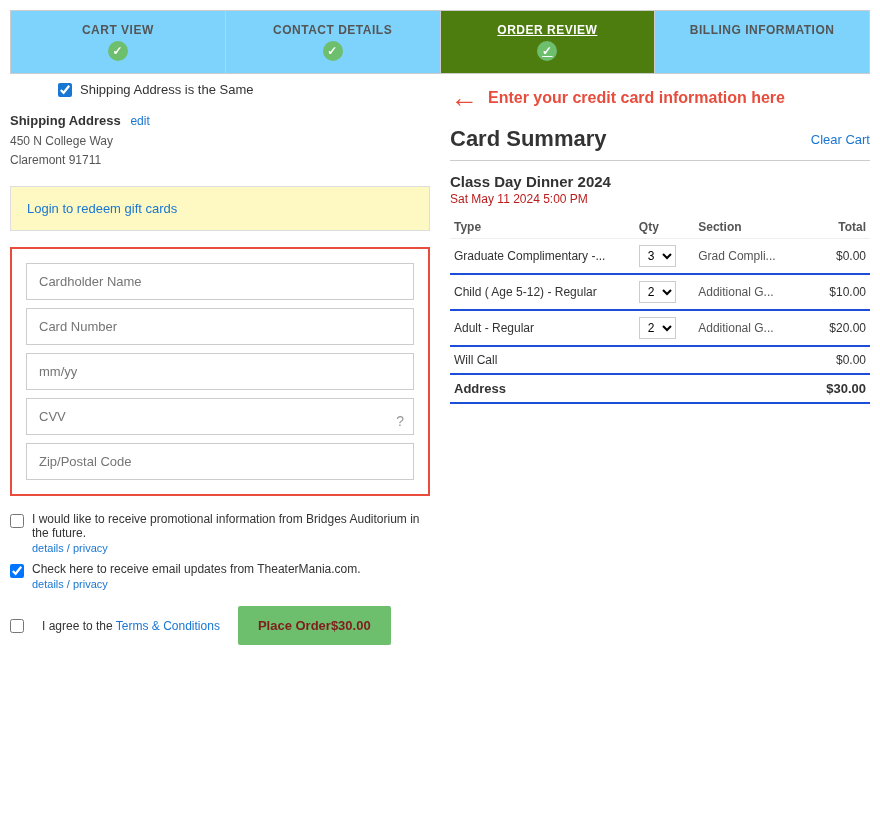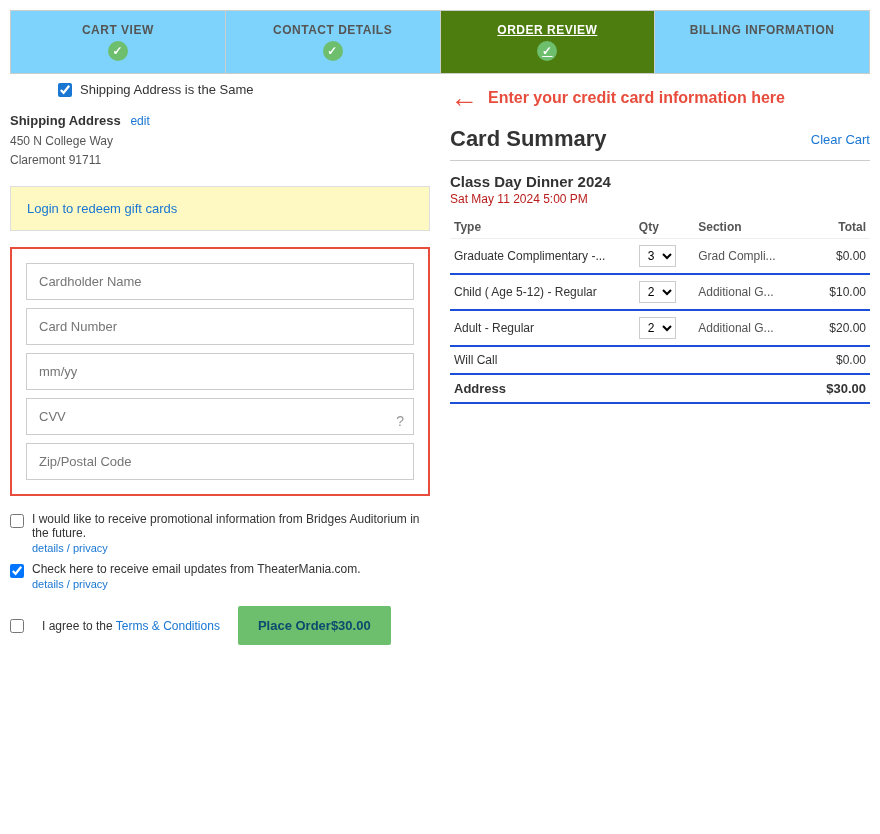--- a/index.html
+++ b/index.html
@@ -50,21 +50,21 @@
     .check-row { display: flex; align-items: flex-start; gap: 8px; margin-bottom: 8px; font-size: 12px; color: #333; }
     .check-row input[type=checkbox] { width: 14px; height: 14px; margin-top: 2px; flex-shrink: 0; }
     .check-links { font-size: 11px; color: #1976d2; text-decoration: none; display: block; margin-top: 2px; }
     .check-links a { color: #1976d2; text-decoration: none; }
 
     
     .order-row { display: flex; align-items: center; gap: 18px; }
     .order-row input[type=checkbox] { width: 14px; height: 14px; }
     .order-row label { font-size: 12px; }
     .order-row label a { color: #1976d2; text-decoration: none; }
-    .place-order-btn { background: #6dbf6d; color: #0c4a6e; border: none; padding: 12px 20px; font-size: 13px; font-weight: bold; cursor: pointer; border-radius: 2px; }
+    .place-order-btn { background: #6dbf6d; color: #7f1d1d; border: none; padding: 12px 20px; font-size: 13px; font-weight: bold; cursor: pointer; border-radius: 2px; }
 
     
     .cart-summary-header { display: flex; justify-content: space-between; align-items: center; margin-bottom: 8px; }
     .cart-summary-title { font-size: 22px; font-weight: bold; color: #333; }
     .clear-cart-link { color: #1976d2; font-size: 13px; text-decoration: none; cursor: pointer; }
     .cart-divider { border: none; border-top: 1px solid #ccc; margin-bottom: 12px; }
 
     .event-title { font-size: 15px; font-weight: bold; color: #333; margin-bottom: 2px; }
     .event-date { font-size: 12px; color: #b91c1c; margin-bottom: 10px; }
 

